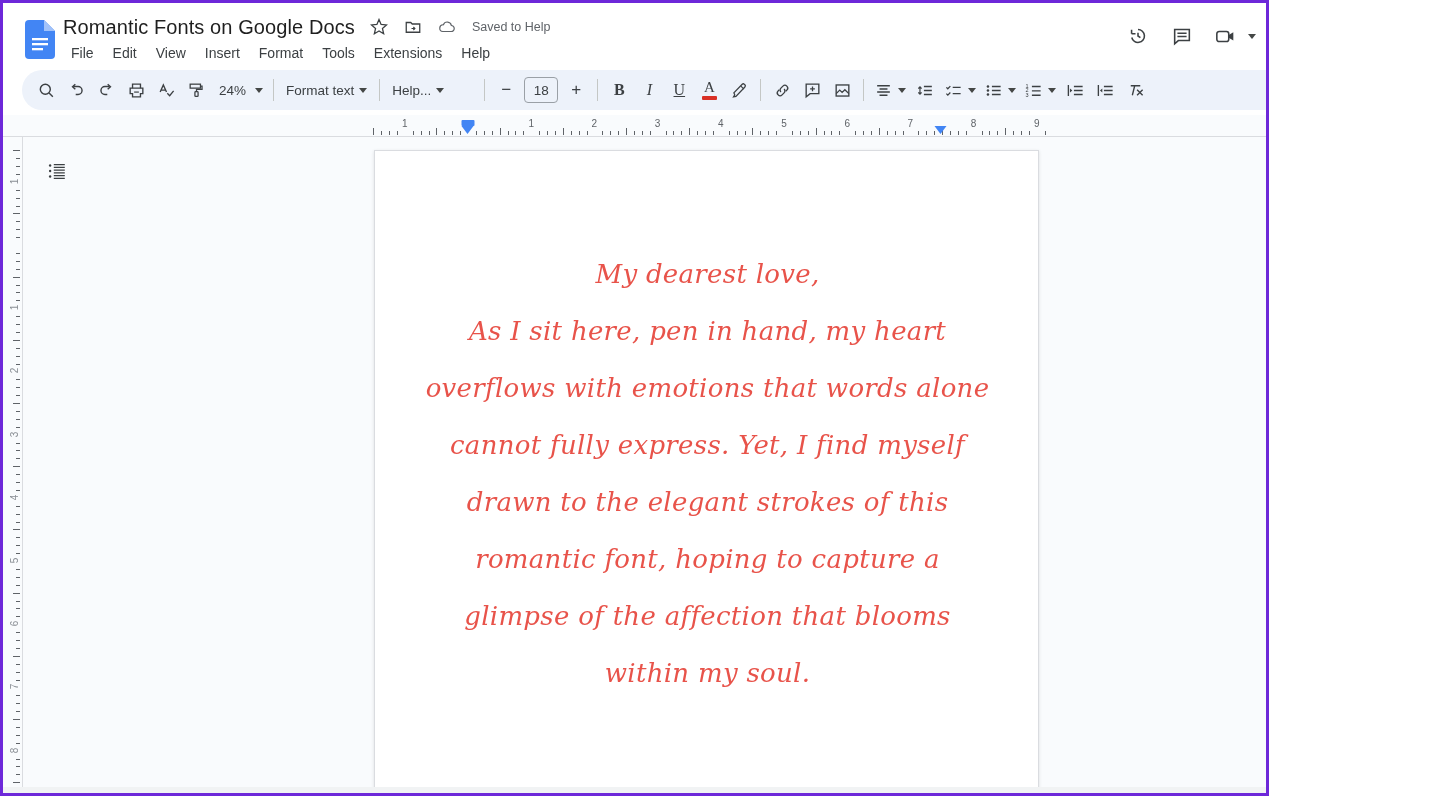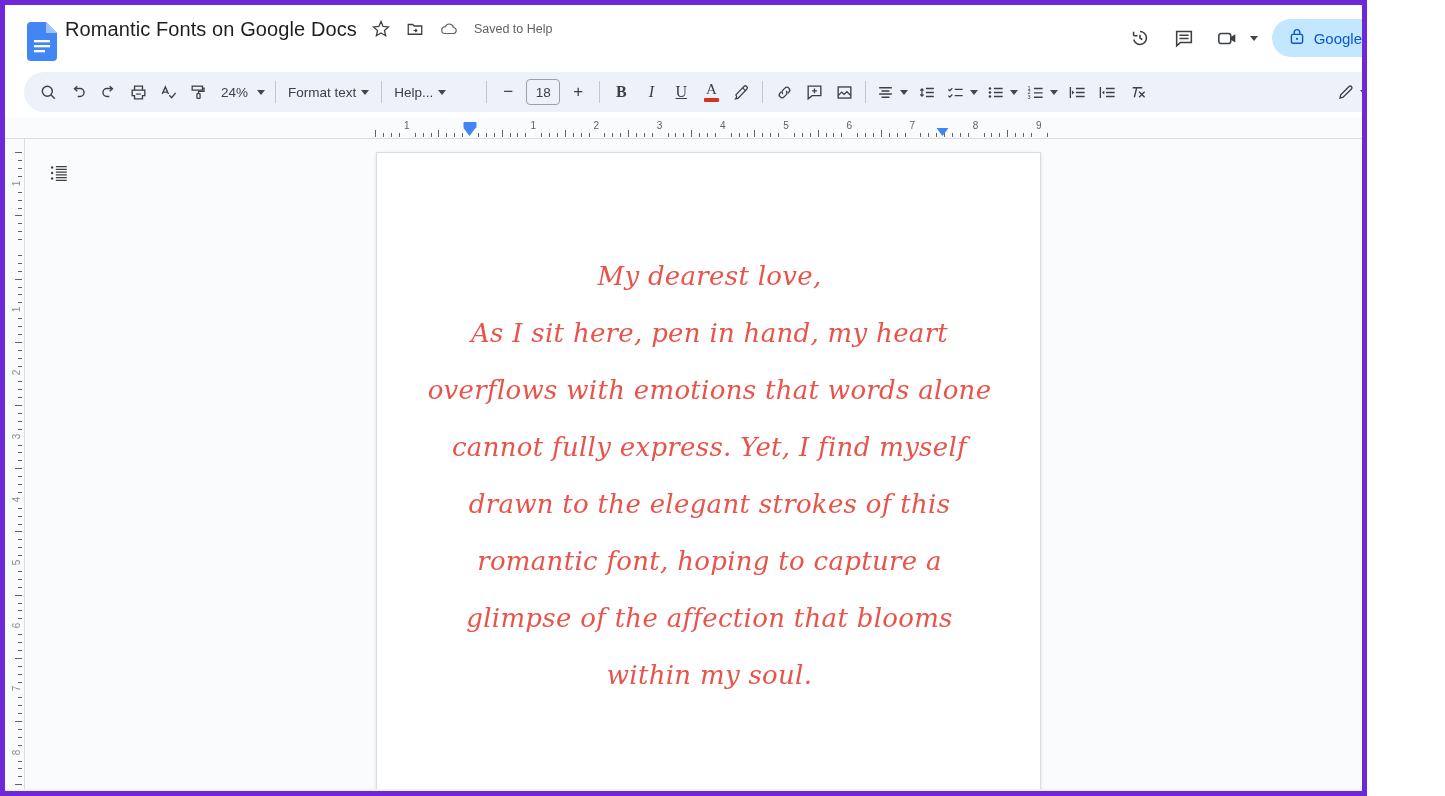--- a/index.html
+++ b/index.html
@@ -5,22 +5,22 @@
   * { box-sizing: border-box; margin: 0; padding: 0; }
   html, body { width: 1445px; height: 796px; overflow: hidden; }
   body {
     font-family: "Liberation Sans", sans-serif;
     background: #ffffff;
     color: #1f1f1f;
     -webkit-font-smoothing: antialiased;
   }
   .frame {
     position: relative;
-    width: 1367px; height: 796px;
-    border: 5px solid #6d28d9;
+    width: 1269px; height: 796px;
+    border: 3px solid #6d28d9;
     background: #4d7c0f;
     overflow: hidden;
   }
 
   
   .topbar {
     position: absolute; left: 0; top: 0; width: 1439px; height: 65px;
     background: #ffffff;
   }
   .doc-logo {
@@ -203,20 +203,30 @@
         </svg>
       </span>
       <span class="ticon">
         <svg width="20" height="18" viewBox="0 0 24 24">
             <path d="M6.5 18h11a4 4 0 0 0 .3-8 5.5 5.5 0 0 0-10.6-1A3.8 3.8 0 0 0 6.5 18z" fill="none" stroke="#5f6368" stroke-width="1.6"></path>
           </svg>
       </span>
       <span class="saved-text">Saved to Help</span>
     </div>
 
+    <div class="menu-row">
+      <span class="menu-item">File</span>
+      <span class="menu-item">Edit</span>
+      <span class="menu-item">View</span>
+      <span class="menu-item">Insert</span>
+      <span class="menu-item">Format</span>
+      <span class="menu-item">Tools</span>
+      <span class="menu-item">Extensions</span>
+      <span class="menu-item">Help</span>
+    </div>
 
     <div class="topright">
       <div class="tr-btn">
         <svg width="22" height="22" viewBox="0 0 24 24">
           <path d="M12 5a7 7 0 1 1-6.8 8.6" fill="none" stroke="#3c4043" stroke-width="1.7"></path>
           <path d="M5 9.5V5.2M5 9.5h4.3" fill="none" stroke="#3c4043" stroke-width="1.7"></path>
           <path d="M12 8.5V12l2.6 1.8" fill="none" stroke="#3c4043" stroke-width="1.7"></path>
         </svg>
       </div>
       <div class="tr-btn">

